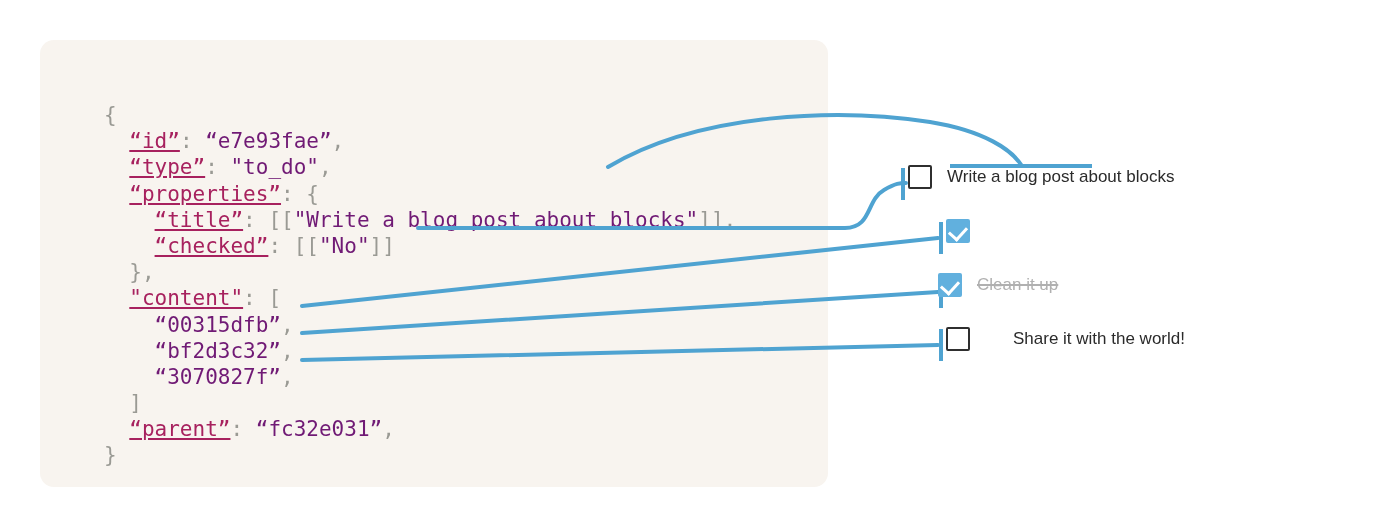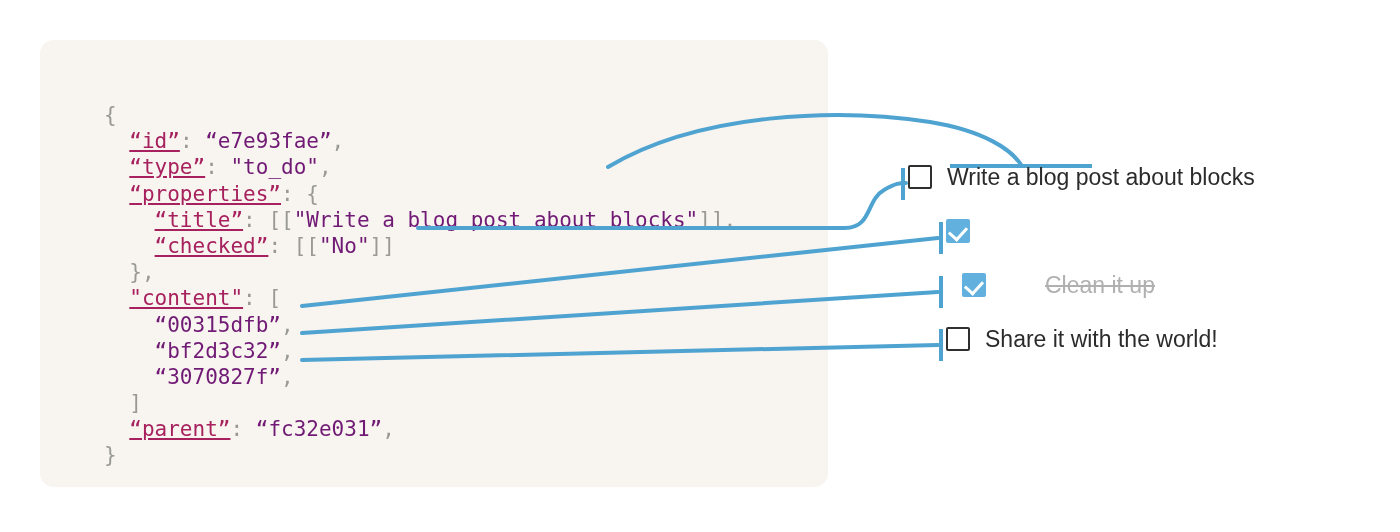--- a/index.html
+++ b/index.html
@@ -49,22 +49,22 @@
     width: 470px;
   }
   .todo-row {
     position: absolute;
     display: flex;
     align-items: center;
     height: 34px;
   }
   .todo-row.r0 { top: 0px;   left: 0px; }
   .todo-row.r1 { top: 54px;  left: 38px; }
-  .todo-row.r2 { top: 108px; left: 54px; gap: 44px; }
-  .todo-row.r3 { top: 162px; left: 38px; }
+  .todo-row.r2 { top: 108px; left: 30px; }
+  .todo-row.r3 { top: 162px; left: 38px; gap: 28px; }
 
   .cb {
     width: 24px;
     height: 24px;
     box-sizing: border-box;
     flex: 0 0 auto;
     border-radius: 2px;
     position: relative;
   }
   .cb.unchecked {
@@ -81,21 +81,21 @@
     left: 6px;
     top: 4px;
     width: 9px;
     height: 14px;
     border: solid #ffffff;
     border-width: 0 3px 3px 0;
     transform: rotate(42deg);
   }
   .todo-label {
     margin-left: 15px;
-    font-size: 23px;
+    font-size: 17px;
     color: #2b2b2b;
     white-space: nowrap;
   }
   .todo-label.done {
     color: #b0b0b0;
     text-decoration: line-through;
     text-decoration-thickness: 2px;
   }
 
   

